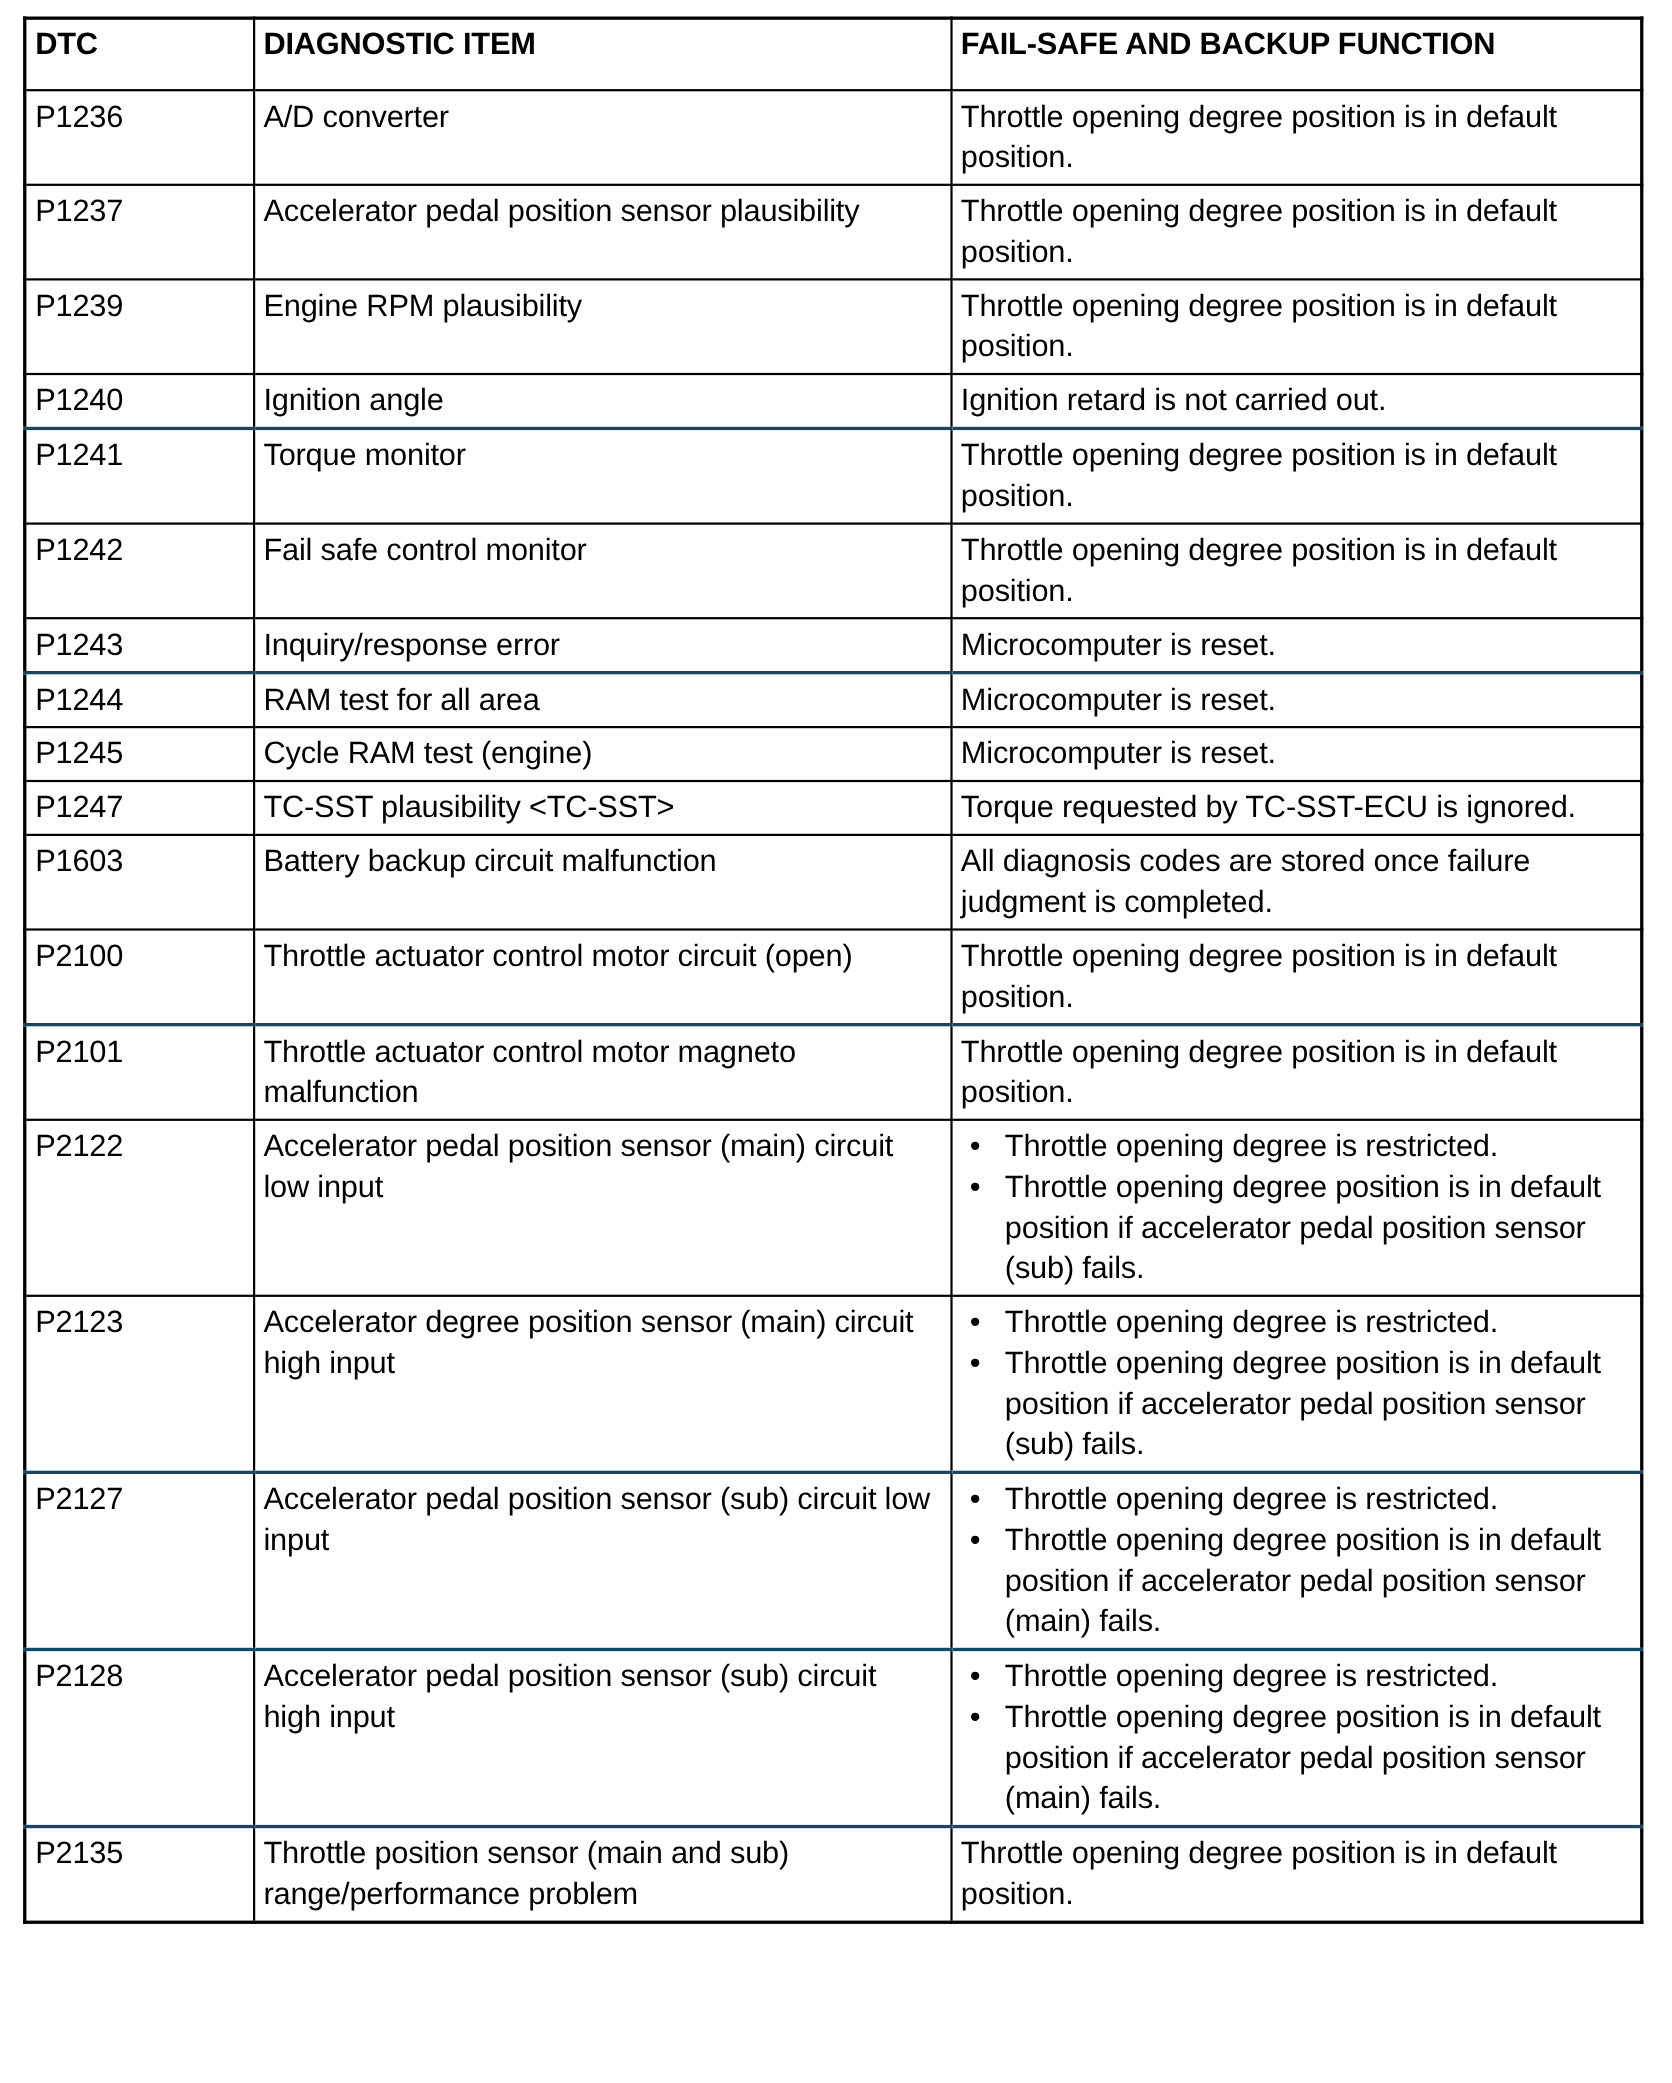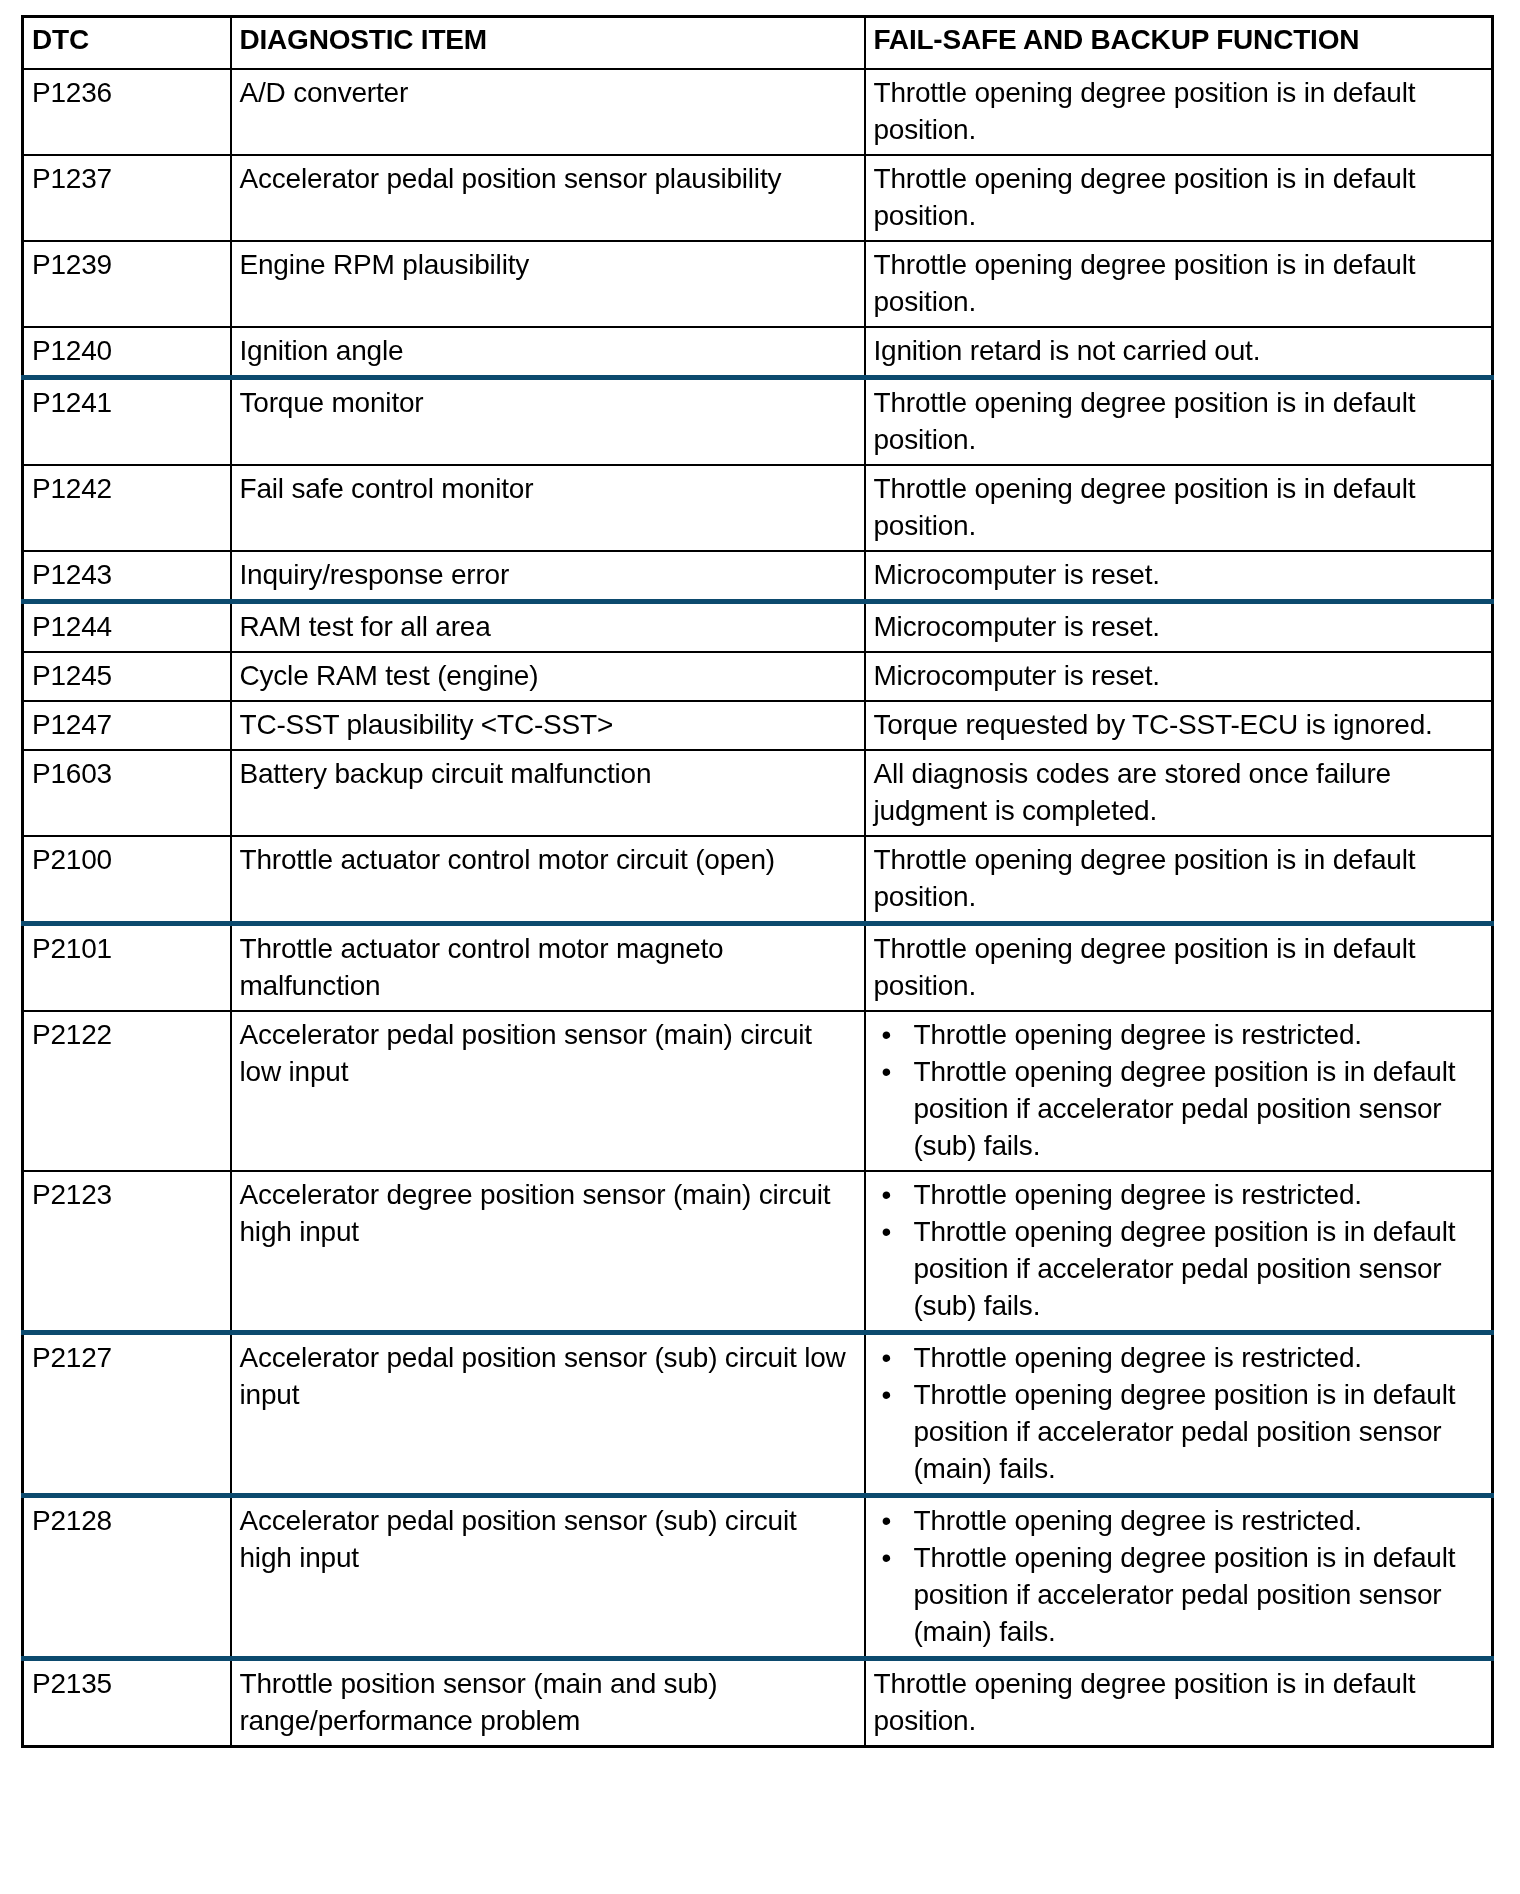--- a/index.html
+++ b/index.html
@@ -14,22 +14,22 @@
   table.dtc col.c2 { width: 634px; }
   table.dtc col.c3 { width: auto; }
   table.dtc th, table.dtc td {
     border-left: 2px solid #000; border-right: 2px solid #000;
     border-top: 2px solid #000; border-bottom: 2px solid #000;
     vertical-align: top; text-align: left;
     font-size: 28px; line-height: 37px;
     padding: 4px 8px 6px 8px;
     letter-spacing: -0.2px;
   }
-  table.dtc th { font-weight: bold; padding-top: 3px; padding-bottom: 10px; }
-  table.dtc tr.thick td { border-top: 5px solid #0c4a6e; }
+  table.dtc th { font-weight: bold; padding-top: 3px; padding-bottom: 23px; }
+  table.dtc tr.thick td { border-top: 3px solid #0c4a6e; }
   ul.bul { list-style: none; margin: 0; padding: 0; }
   ul.bul li { position: relative; padding-left: 40px; }
   ul.bul li .dot { position: absolute; left: 8px; top: 0; }
 </style>
 </head>
 <body>
 
 <table class="dtc">
   <colgroup>
       <col class="c1">

